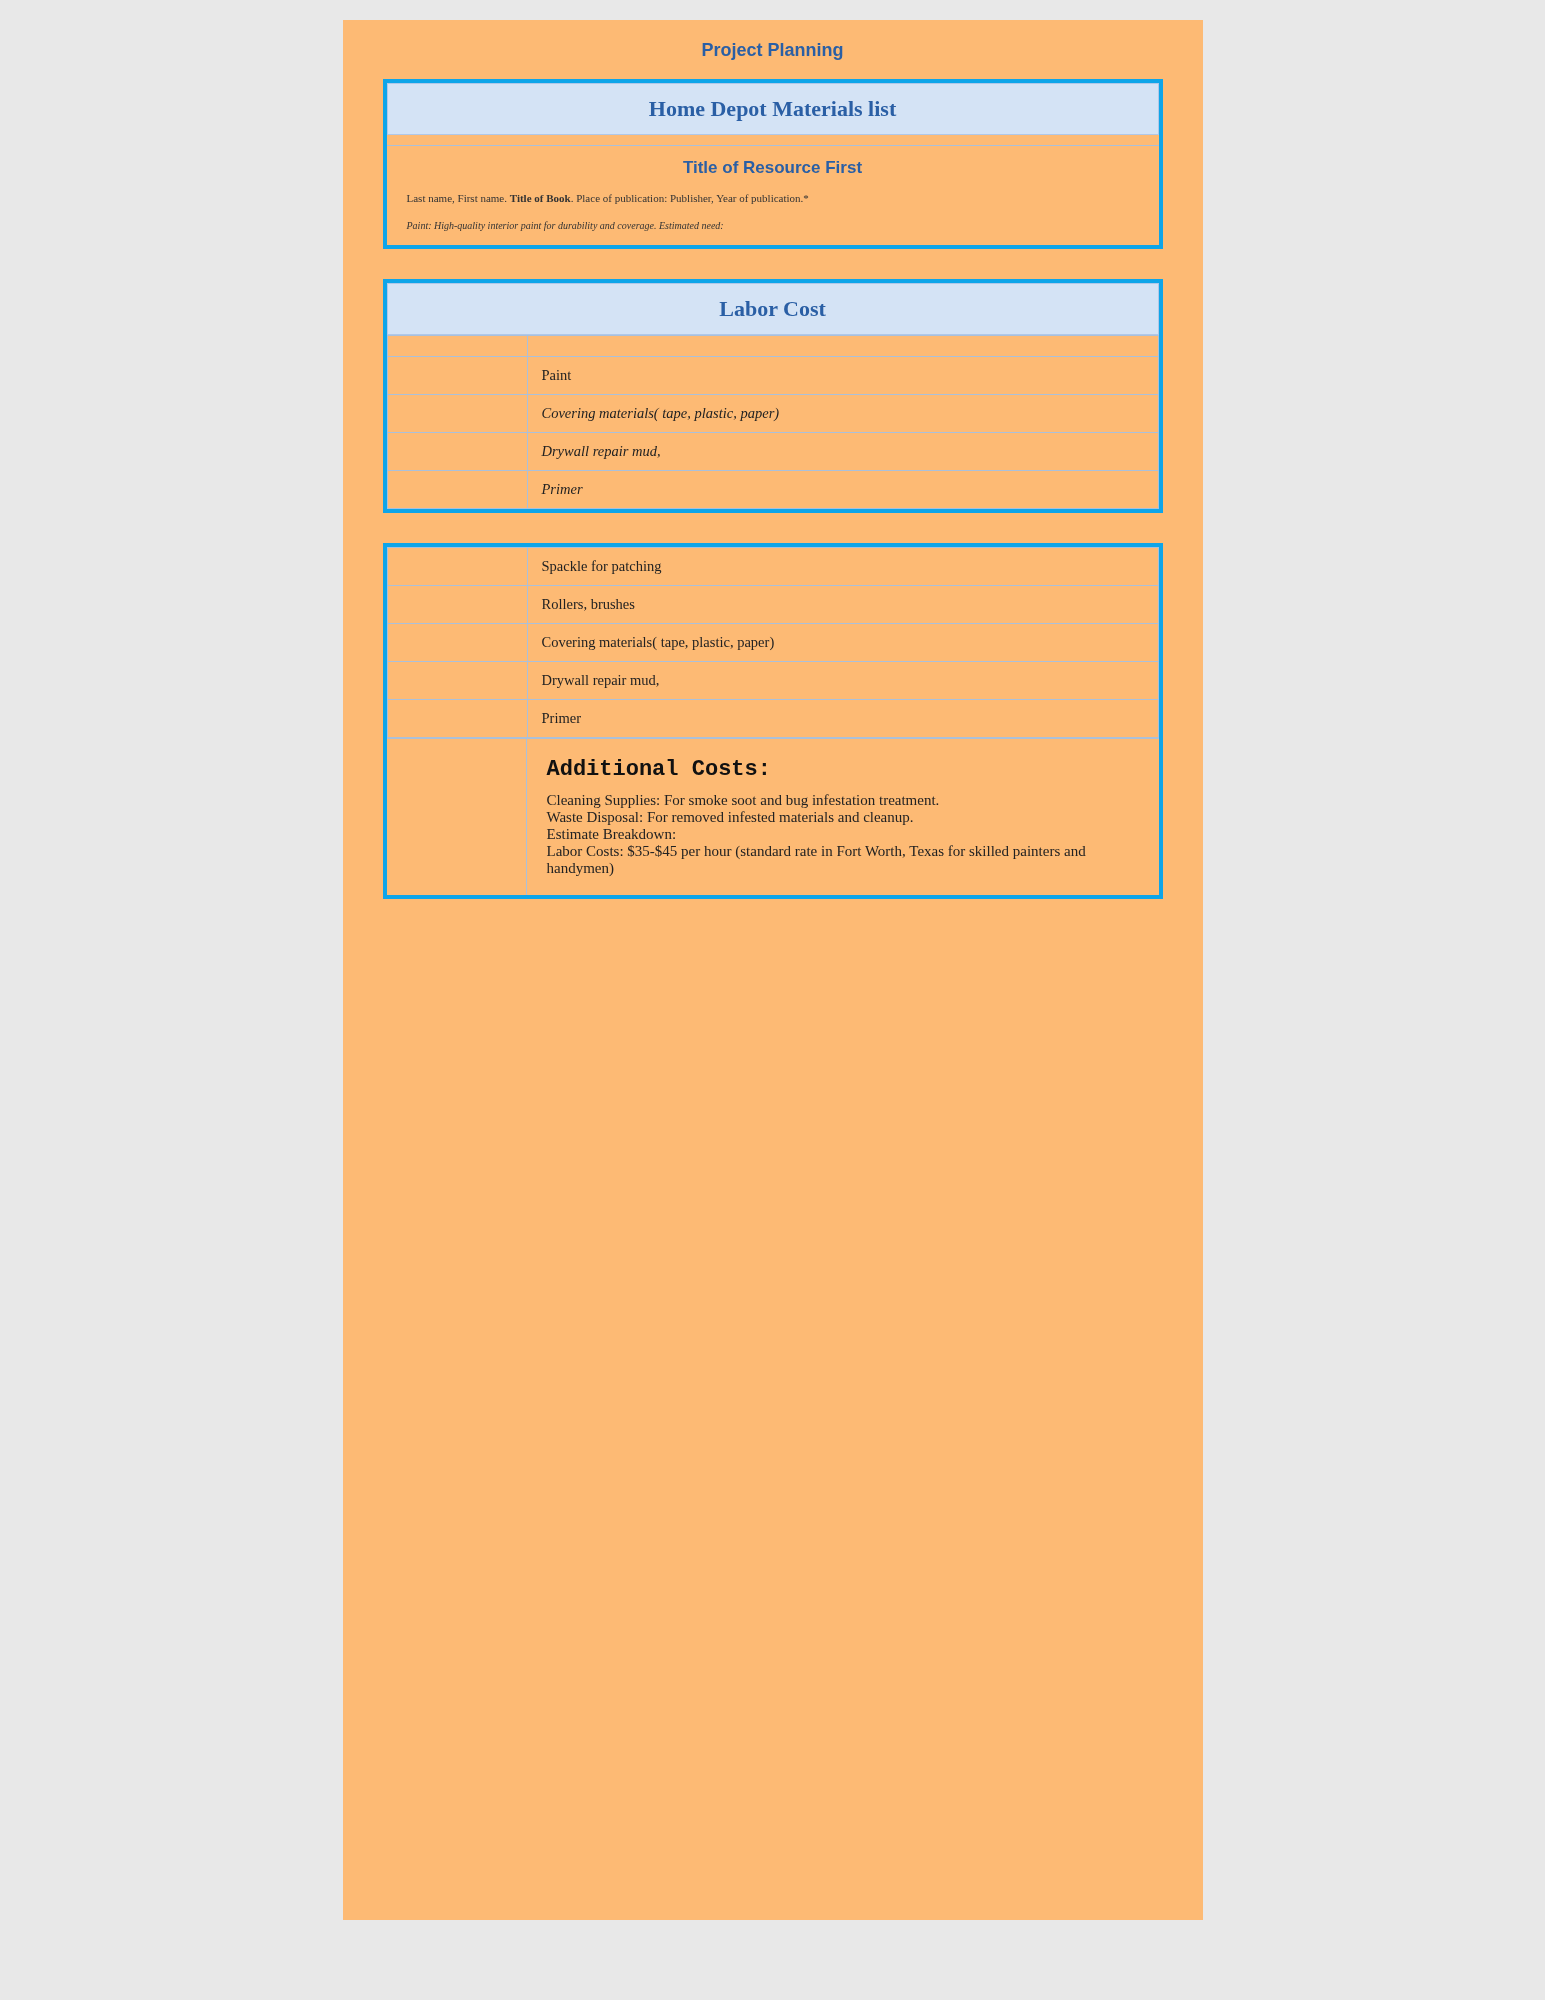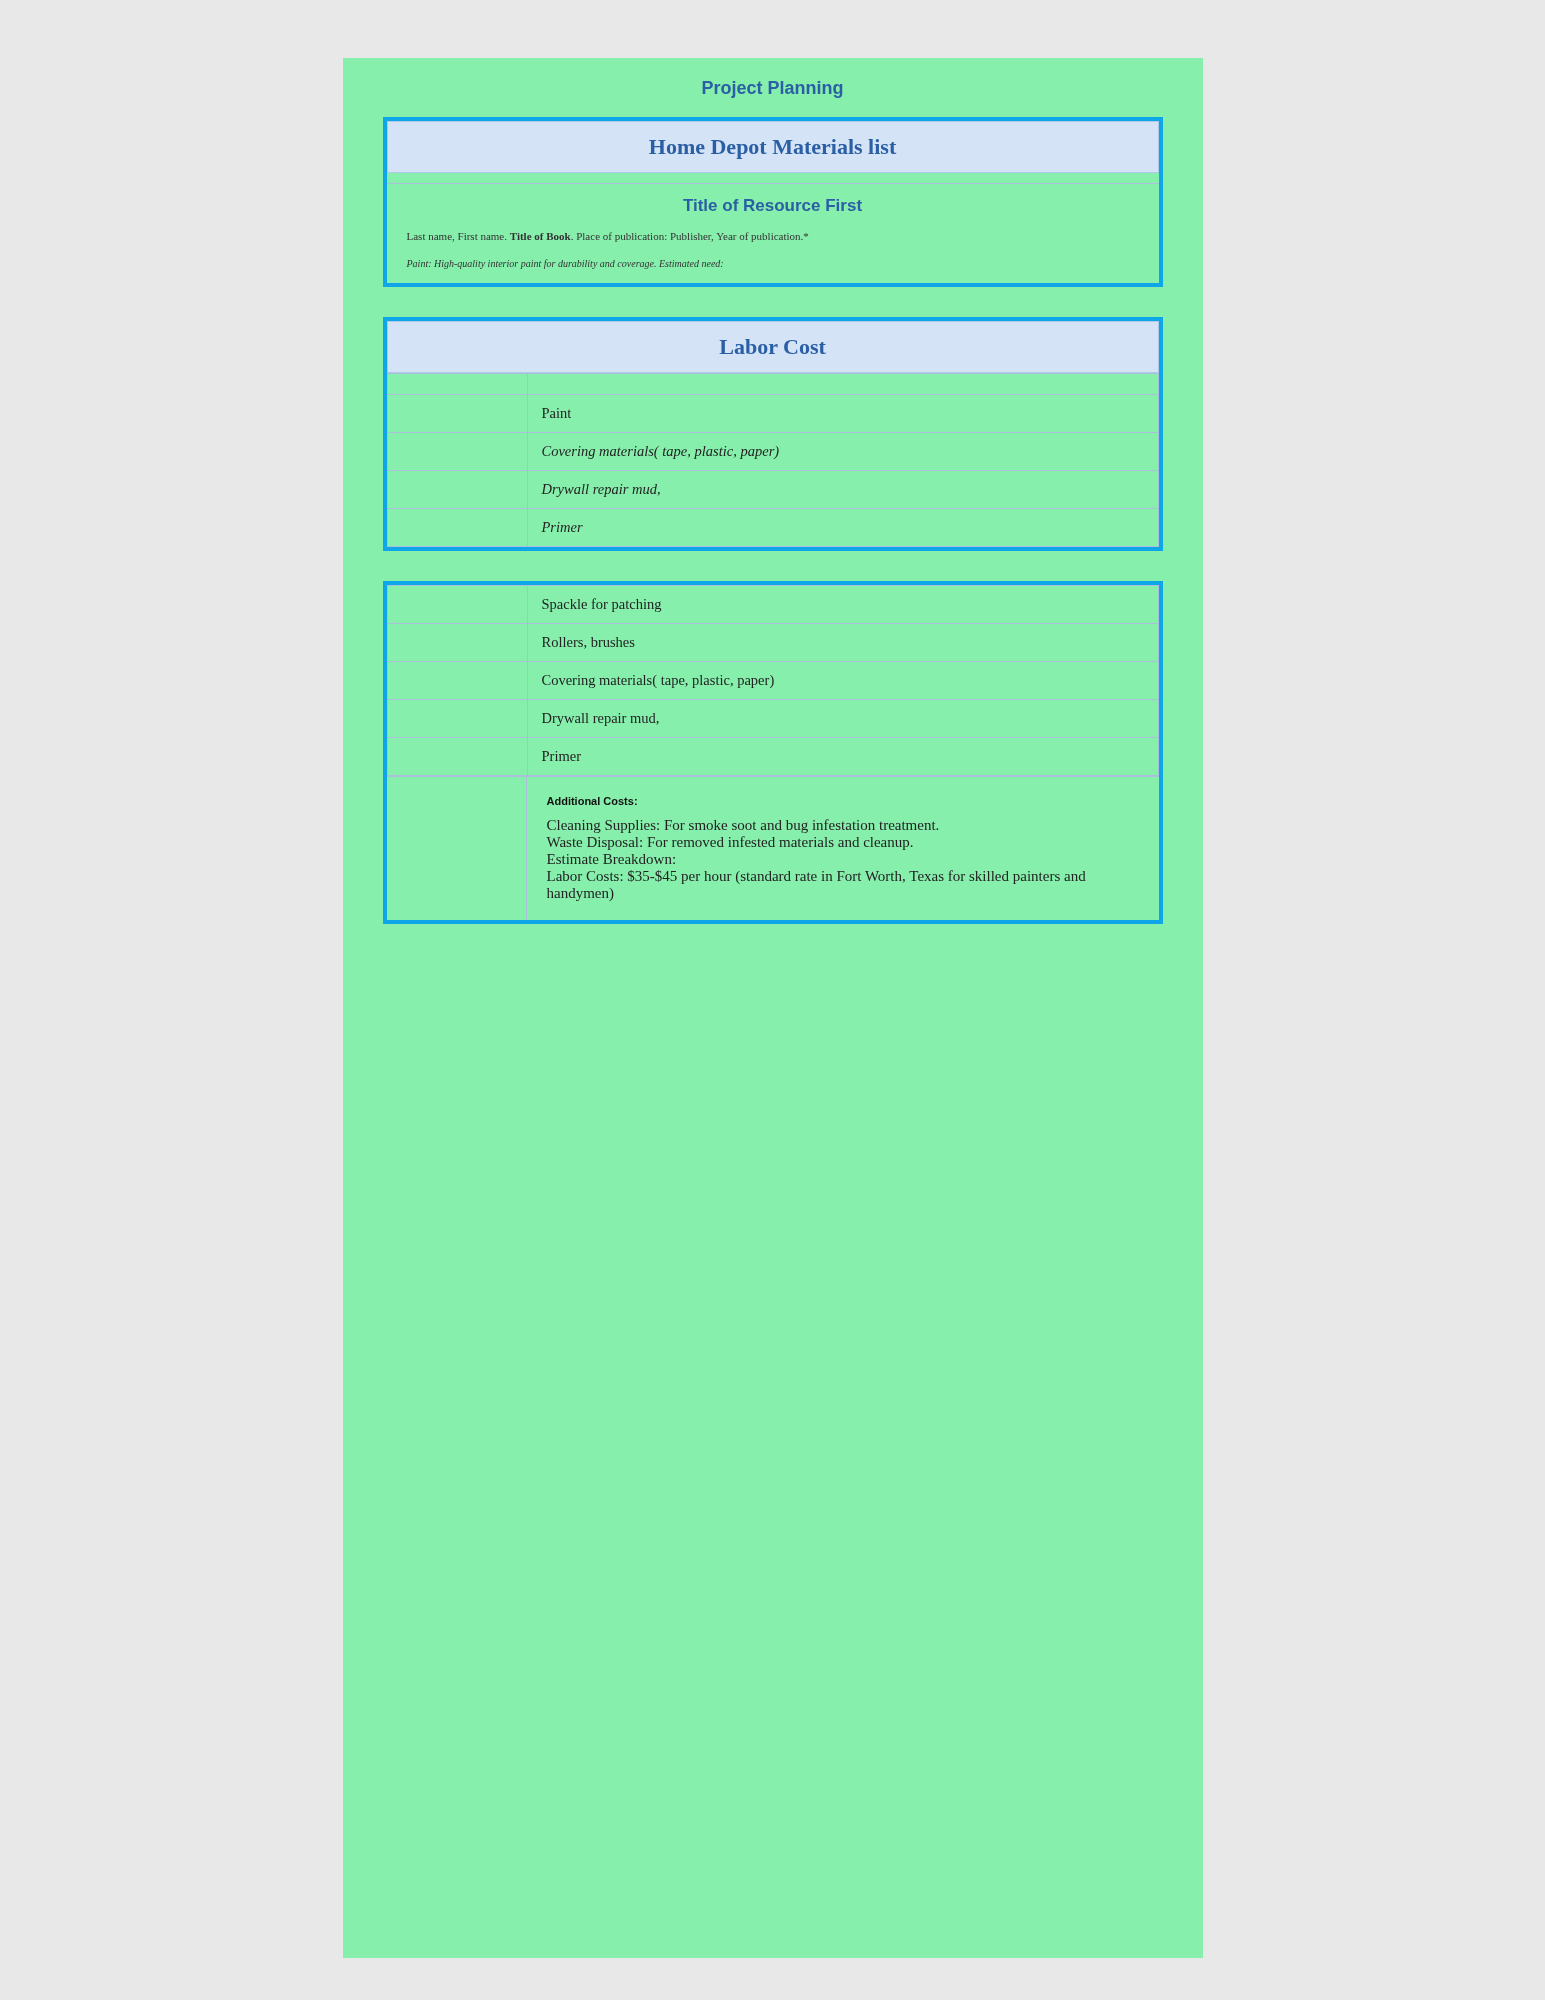--- a/index.html
+++ b/index.html
@@ -12,26 +12,25 @@
       background-color: #e8e8e8;
       font-family: Georgia, 'Times New Roman', serif;
       font-size: 15px;
       color: #222;
       display: flex;
       justify-content: center;
       padding: 20px 0;
     }
 
     .page {
-      background: #86efac;
+      background: #fdba74;
       width: 860px;
       min-height: 1900px;
       padding: 20px 40px 40px 40px;
       position: relative;
-      margin-top: 38px;
     }
 
     .page-title {
       text-align: center;
       color: #2a5fa5;
       font-size: 18px;
       font-weight: bold;
       font-family: Arial, sans-serif;
       margin-bottom: 18px;
     }
@@ -118,23 +117,23 @@
 
     .italic-cell {
       font-style: italic;
     }
 
     .normal-cell {
       font-style: normal;
     }
 
     .additional-costs-title {
-      font-size: 11px;
-      font-weight: bold;
-      font-family: Liberation Sans, sans-serif;
+      font-size: 22px;
+      font-weight: bold;
+      font-family: Liberation Mono, monospace;
       color: #111;
       margin-bottom: 10px;
     }
 
     .supplies-section {
       margin-top: 30px;
     }
 
     .outer-border {
       border: 4px solid #0ea5e9;

